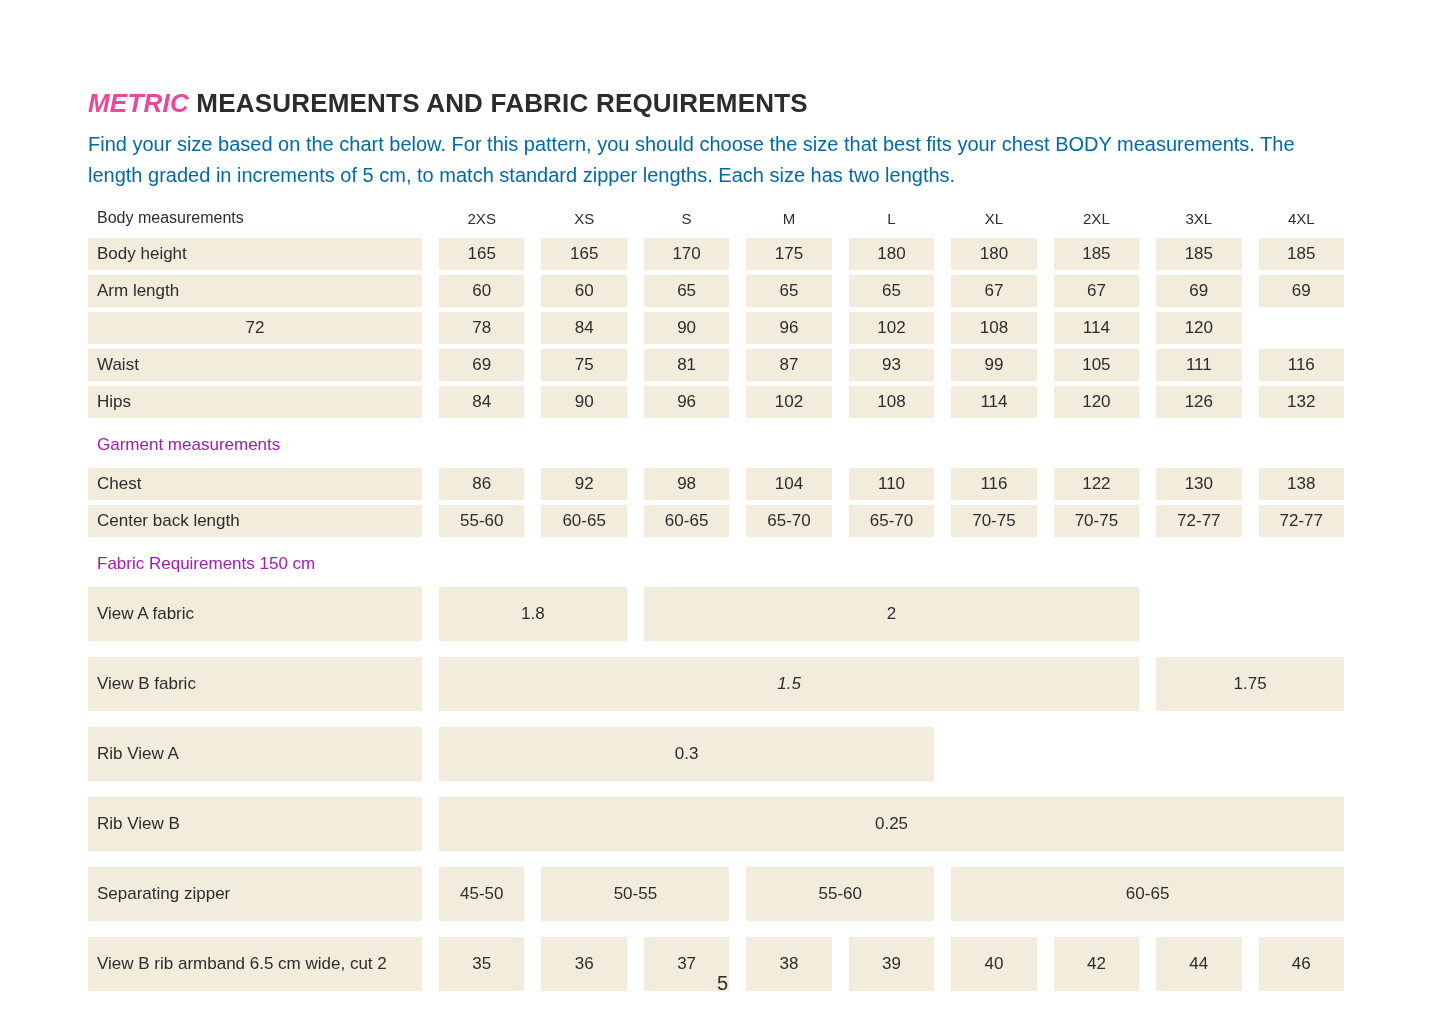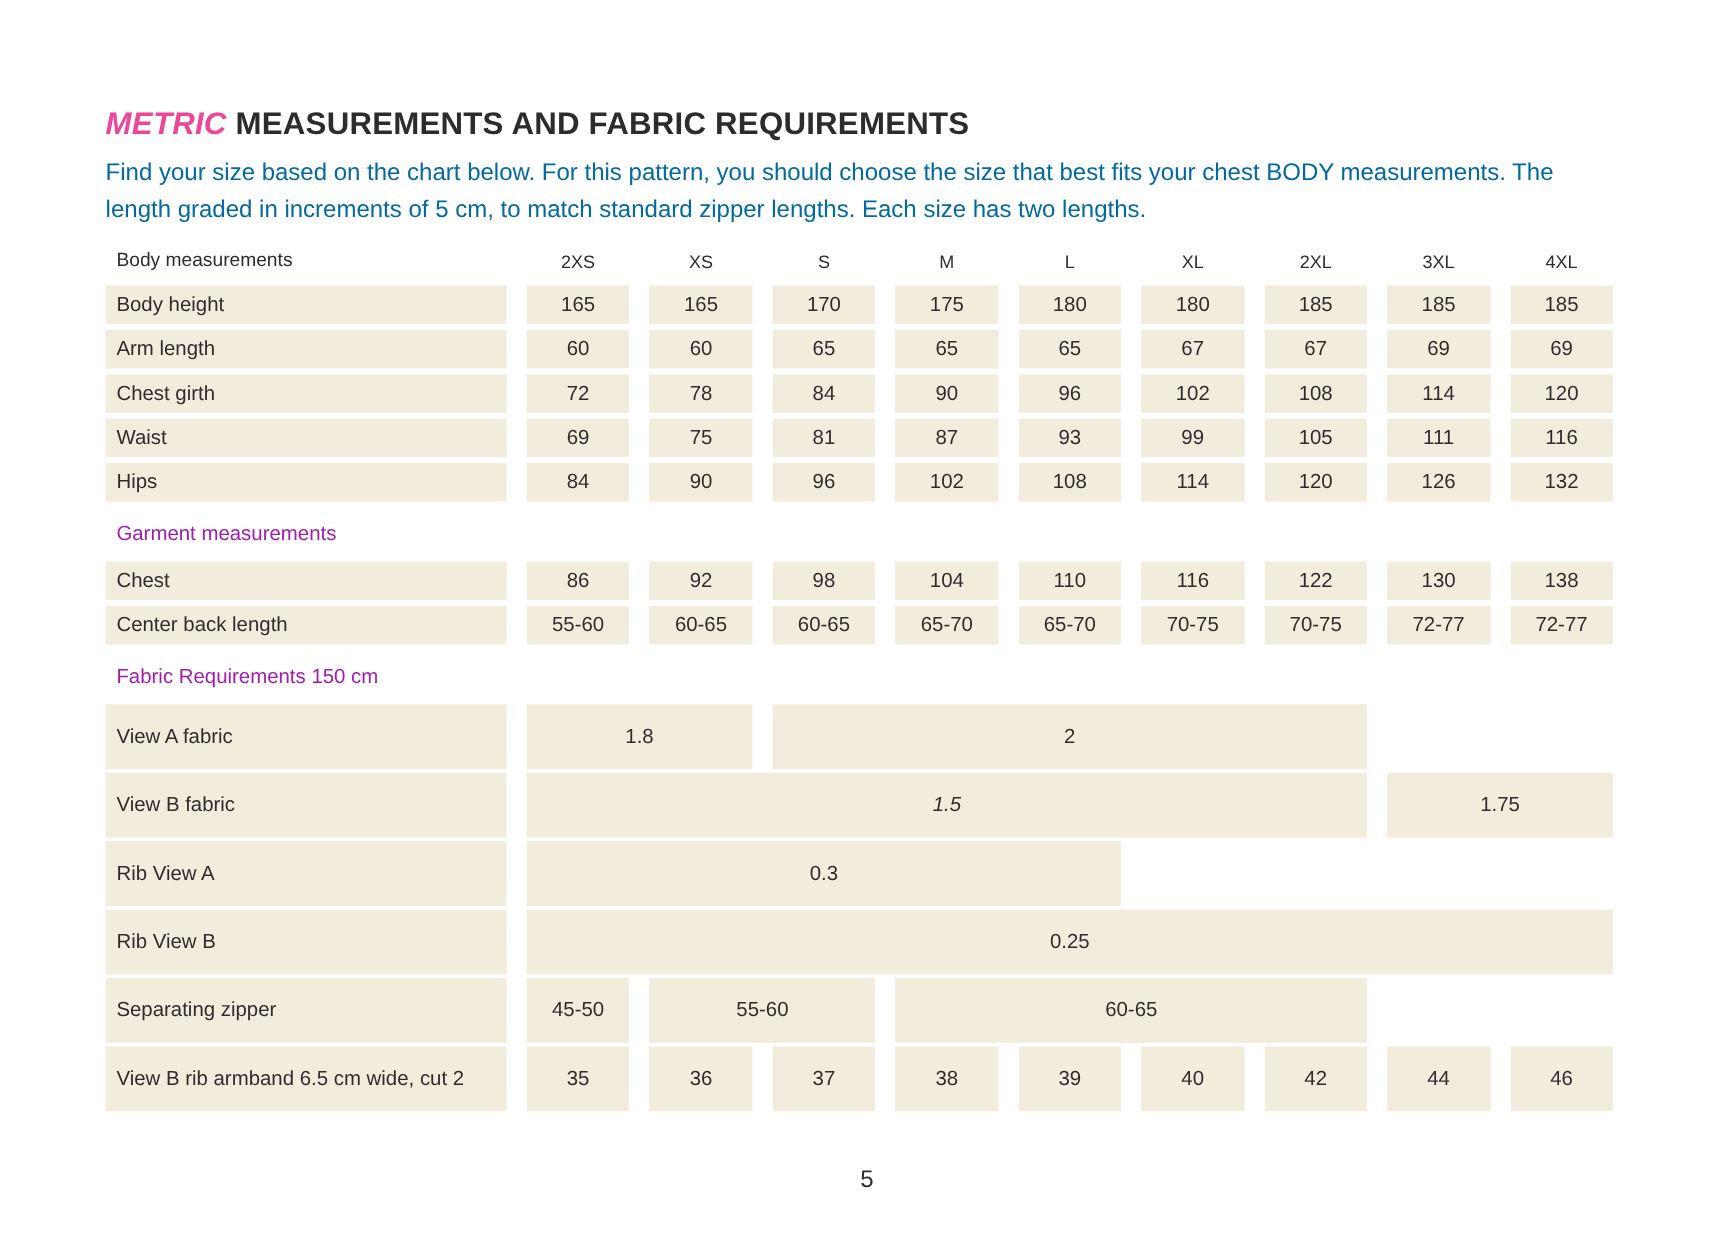--- a/index.html
+++ b/index.html
@@ -49,21 +49,21 @@
     justify-content: flex-start;
     text-align: left;
     padding-left: 9px;
     padding-right: 6px;
     line-height: 20px;
   }
   .header-row { margin-bottom: 6px; }
   .header-row .cell { height: 28px; font-size: 15px; background: none; }
   .header-row .label-cell { font-size: 16px; }
   .data-row .cell { height: 32px; }
-  .fabric-row { margin-bottom: 3px; }
+  .fabric-row { margin-bottom: 16px; }
   .fabric-row .cell { height: 54px; }
 
   .section-label {
     font-size: 17px;
     color: #a21caf;
     padding: 12px 0 13px 9px;
     line-height: 20px;
   }
 
   .page-number {
@@ -119,21 +119,20 @@
           <div class="cell bg value-cell">60</div>
           <div class="cell bg value-cell">65</div>
           <div class="cell bg value-cell">65</div>
           <div class="cell bg value-cell">65</div>
           <div class="cell bg value-cell">67</div>
           <div class="cell bg value-cell">67</div>
           <div class="cell bg value-cell">69</div>
           <div class="cell bg value-cell">69</div>
         </div>
         <div class="row data-row">
-          <div class="cell bg label-cell">Chest girth</div>
           <div class="cell bg value-cell">72</div>
           <div class="cell bg value-cell">78</div>
           <div class="cell bg value-cell">84</div>
           <div class="cell bg value-cell">90</div>
           <div class="cell bg value-cell">96</div>
           <div class="cell bg value-cell">102</div>
           <div class="cell bg value-cell">108</div>
           <div class="cell bg value-cell">114</div>
           <div class="cell bg value-cell">120</div>
         </div>
@@ -209,20 +208,21 @@
           <div class="cell bg label-cell">Rib View A</div>
           <div class="cell bg value-cell" style="grid-column: span 5;">0.3</div>
         </div>
         <div class="row fabric-row">
           <div class="cell bg label-cell">Rib View B</div>
           <div class="cell bg value-cell" style="grid-column: span 9;">0.25</div>
         </div>
         <div class="row fabric-row">
           <div class="cell bg label-cell">Separating zipper</div>
           <div class="cell bg value-cell">45-50</div>
+          <div class="cell bg value-cell" style="grid-column: span 2;">50-55</div>
           <div class="cell bg value-cell" style="grid-column: span 2;">55-60</div>
           <div class="cell bg value-cell" style="grid-column: span 4;">60-65</div>
         </div>
         <div class="row fabric-row">
           <div class="cell bg label-cell">View B rib armband 6.5 cm  wide, cut 2</div>
           <div class="cell bg value-cell">35</div>
           <div class="cell bg value-cell">36</div>
           <div class="cell bg value-cell">37</div>
           <div class="cell bg value-cell">38</div>
           <div class="cell bg value-cell">39</div>

